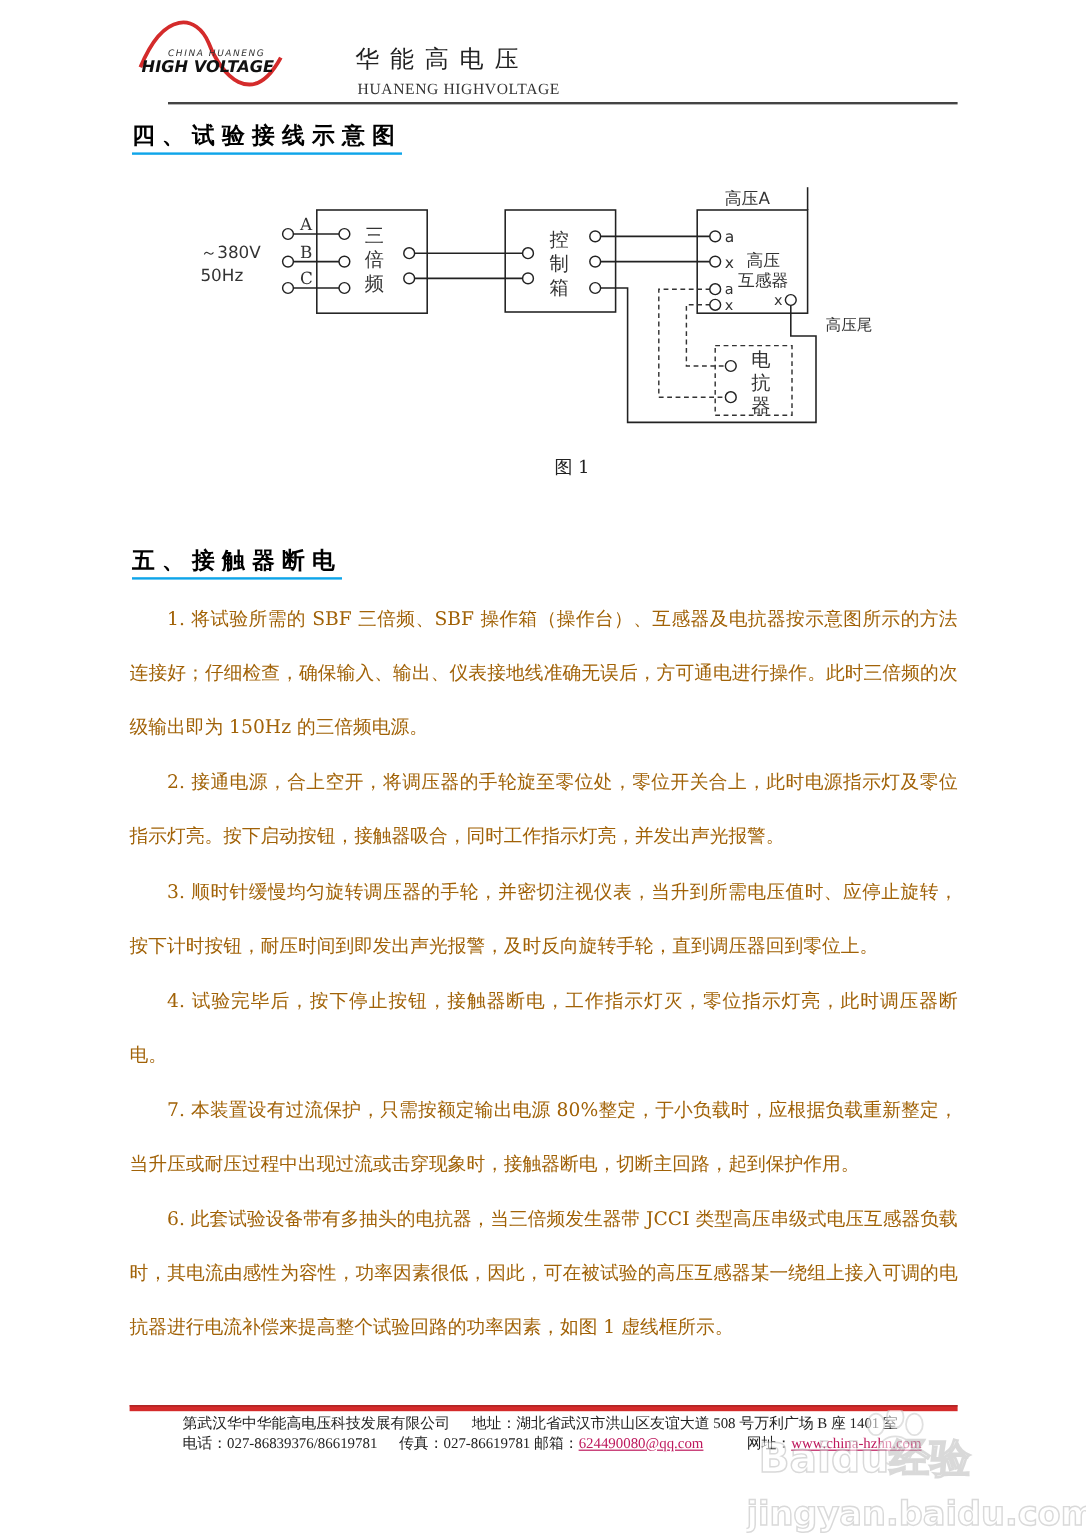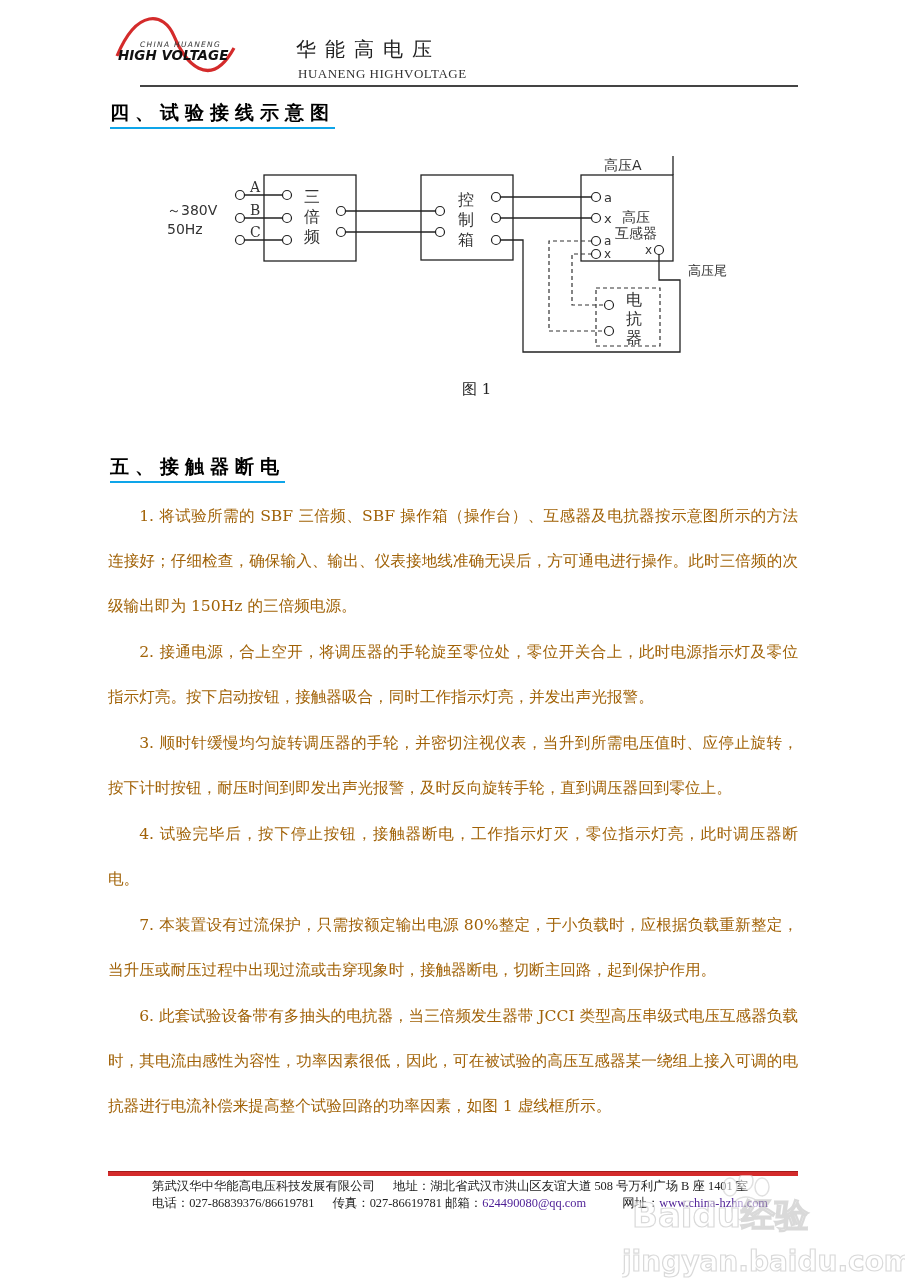--- a/index.html
+++ b/index.html
@@ -20,21 +20,21 @@
   .diagram { left:160px; top:140px; width:600px; height:230px; }
   .fig-caption { left:462px; top:380px; font-size:15px; color:#222; }
   
   .body-text { left:108px; top:494px; width:690px; font-size:15.6px; line-height:45px; color:#a16207;
                font-family:"DejaVu Serif", "Liberation Serif", serif; }
   .body-text p { margin:0 0 1px 0; text-indent:2em; text-align:justify; }
   
   .footer-rule { left:108px; top:1171px; width:690px; height:4px; background:#d42b2b; border-top:1px solid #a51c1c; }
   .footer { left:108px; top:1178px; width:700px; font-size:12.4px; line-height:17px; color:#222;
             font-family:"Liberation Serif", serif; white-space:nowrap;margin-left:44px; }
-  .footer a { color:#4c1d95; }
+  .footer a { color:#be185d; text-decoration:underline; }
   .gap { display:inline-block; width:18px; }
   
   .watermark { left:622px; top:1175px; width:283px; height:105px; opacity:0.55; pointer-events:none; }
   .wm-text { font-family:"DejaVu Sans", sans-serif; font-weight:bold; fill:#fff; stroke:#bbb; stroke-width:1.2; }
 </style>
 </head>
 <body>
 
 <div class="abs logo">
   <svg width="130" height="70" viewBox="0 0 130 70">

